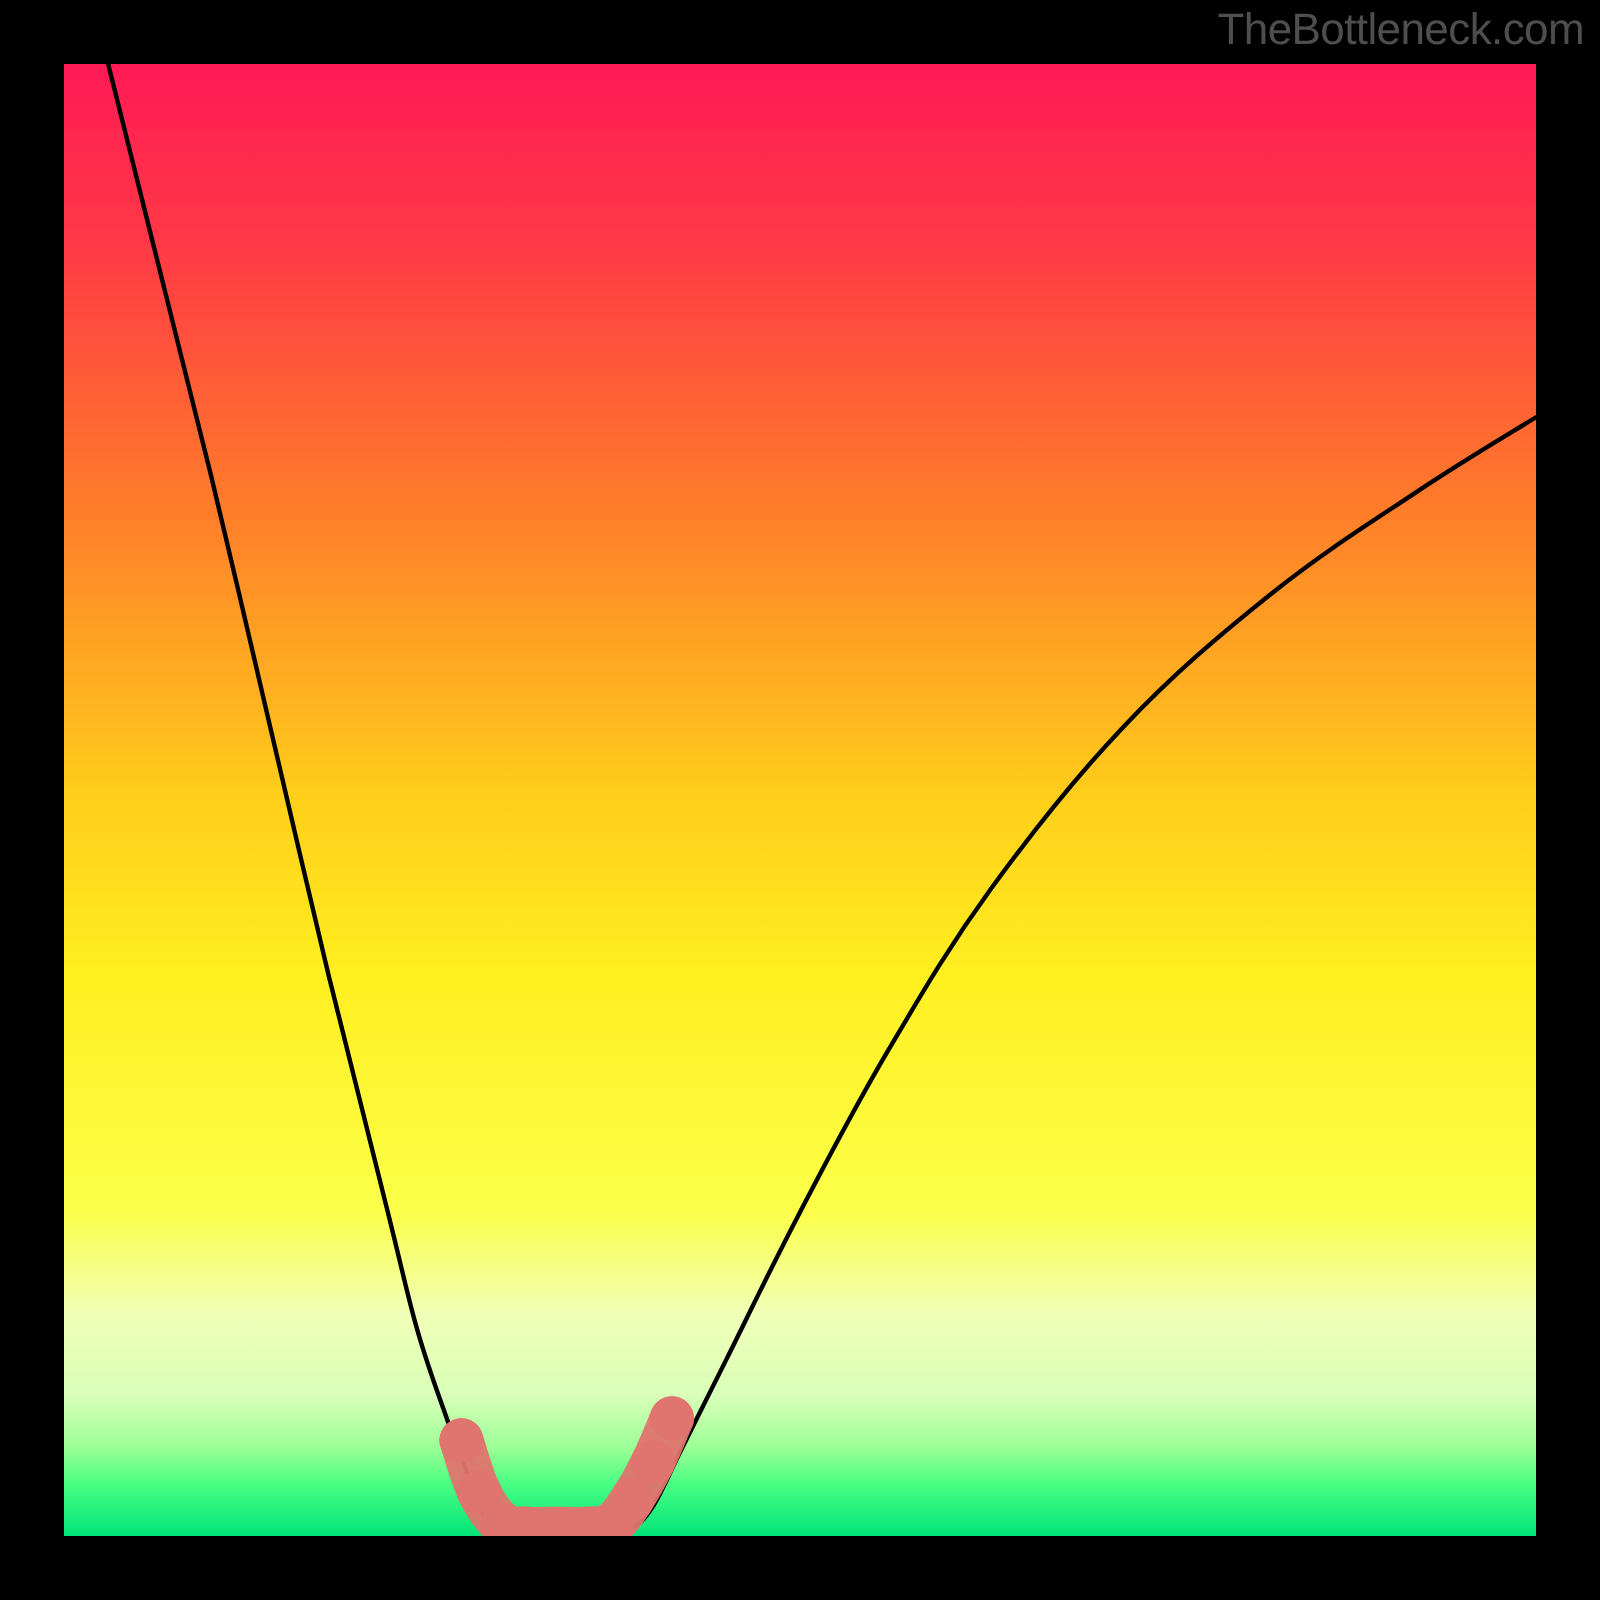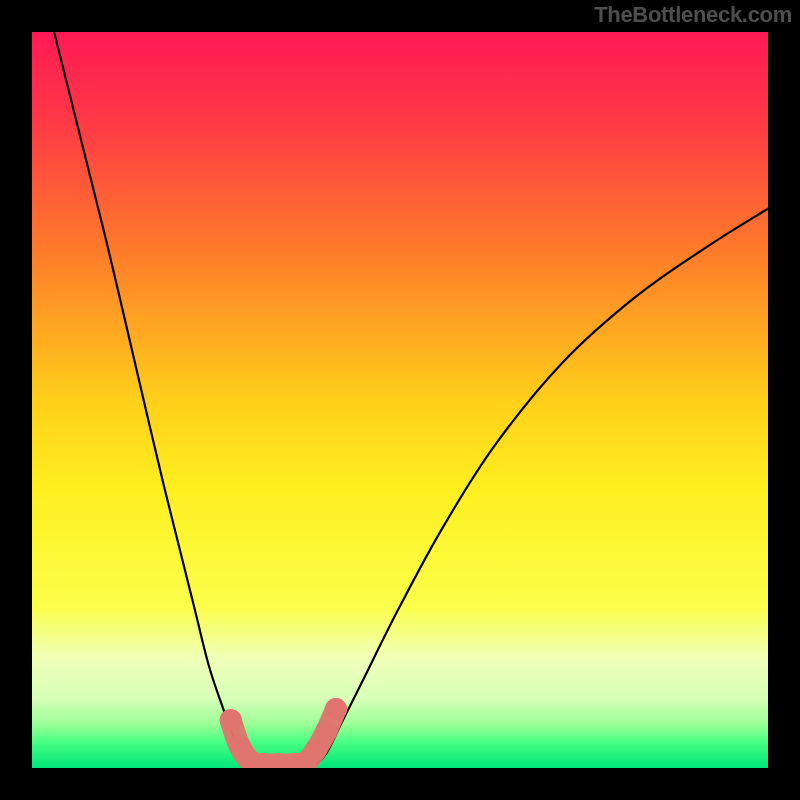--- a/index.html
+++ b/index.html
@@ -27,21 +27,21 @@
     width: 736px;
     height: 736px;
     overflow: hidden;
   }
   .watermark {
     position: absolute;
     top: 2px;
     right: 8px;
     color: #4e4e4e;
     font-size: 22px;
-    font-weight: 700;
+    font-weight: 400;
     letter-spacing: -0.3px;
     user-select: none;
   }
   svg { display: block; }
 </style>
 </head>
 <body>
 
 <div class="frame">
   <div class="watermark">TheBottleneck.com</div>

